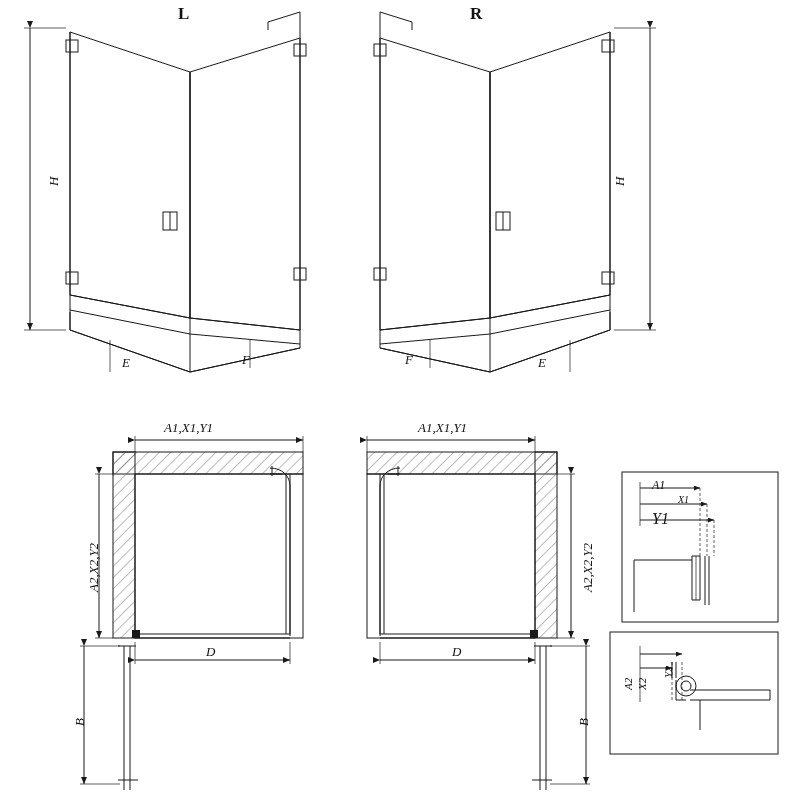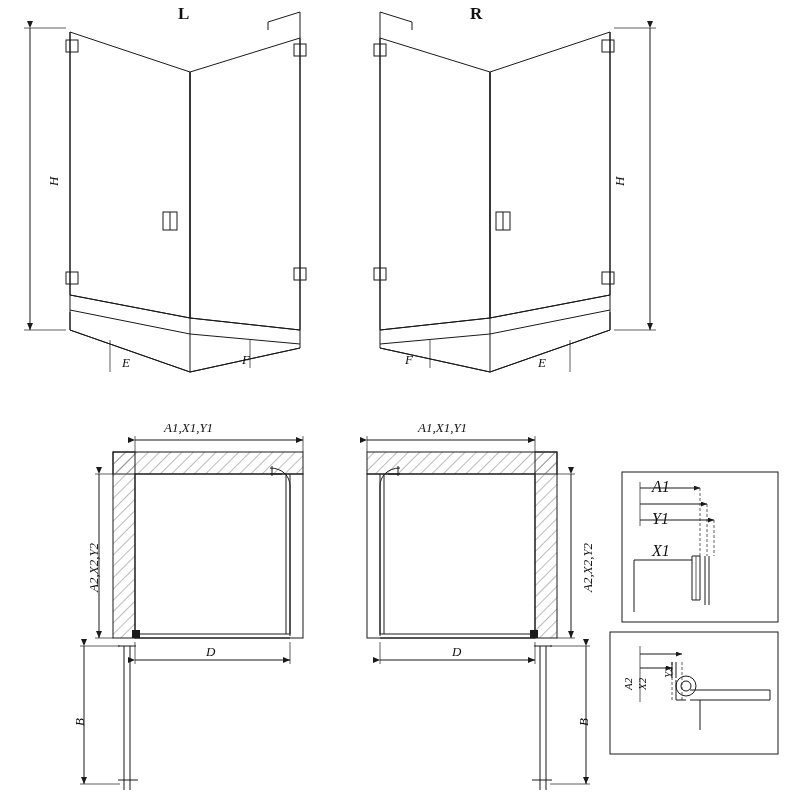--- a/index.html
+++ b/index.html
@@ -229,21 +229,21 @@
 
   <div class="lbl ital vert" style="left:86px;top:592px;">A2,X2,Y2</div>
   <div class="lbl ital vert" style="left:580px;top:592px;">A2,X2,Y2</div>
 
   <div class="lbl ital" style="left:206px;top:644px;">D</div>
   <div class="lbl ital" style="left:452px;top:644px;">D</div>
 
   <div class="lbl ital vert" style="left:72px;top:726px;">B</div>
   <div class="lbl ital vert" style="left:576px;top:726px;">B</div>
 
-  <div class="lbl ital" style="left:652px;top:478px;font-size:16px;">A1</div>
-  <div class="lbl ital" style="left:652px;top:494px;font-size:16px;margin-top:48px;">X1</div>
+  <div class="lbl ital" style="left:652px;top:478px;font-size:12px;">A1</div>
+  <div class="lbl ital" style="left:678px;top:494px;font-size:10px;">X1</div>
   <div class="lbl ital" style="left:652px;top:510px;font-size:16px;">Y1</div>
 
   <div class="lbl ital vert" style="left:622px;top:690px;font-size:11px;">A2</div>
   <div class="lbl ital vert" style="left:636px;top:690px;font-size:11px;">X2</div>
   <div class="lbl ital vert" style="left:662px;top:678px;font-size:11px;">Y2</div>
 
 </div>
 
 </body></html>

